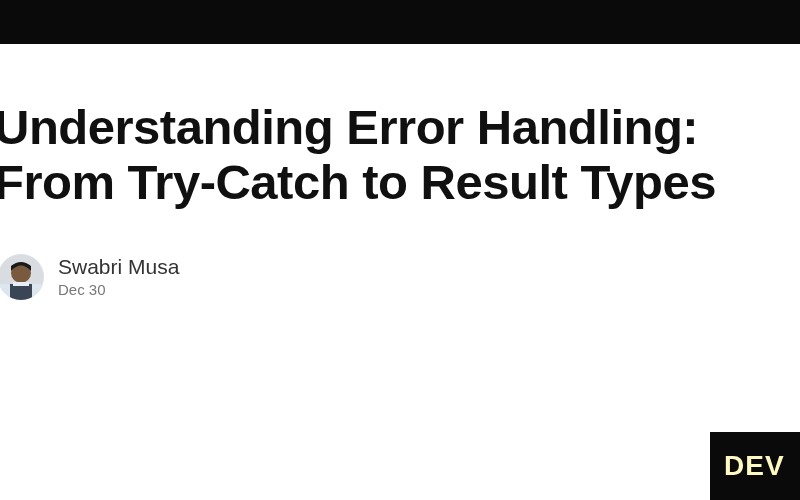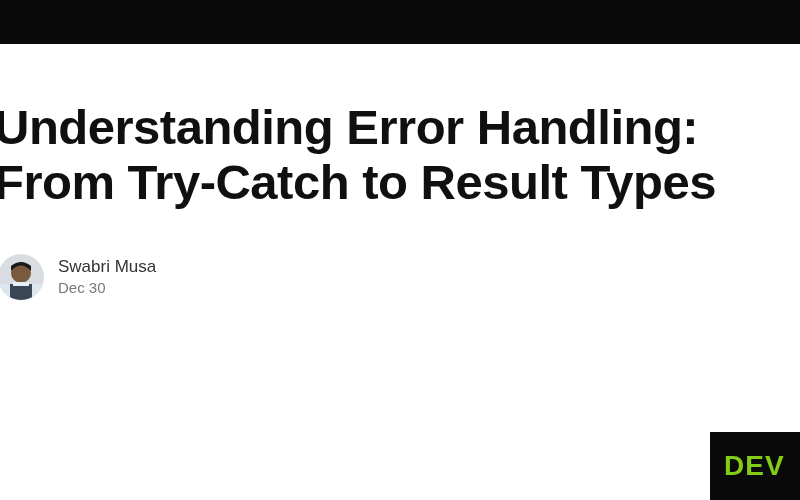--- a/index.html
+++ b/index.html
@@ -4,23 +4,23 @@
 <style>
   * { margin: 0; padding: 0; box-sizing: border-box; }
   html, body { width: 800px; height: 500px; overflow: hidden; font-family: -apple-system, BlinkMacSystemFont, "Segoe UI", Helvetica, Arial, sans-serif; background: #fff; color: #111; }
   .topbar { width: 100%; height: 44px; background: #0a0a0a; }
   .content { padding: 56px 0 0 0; margin-left: -6px; }
   .title { font-size: 49px; font-weight: 800; line-height: 1.12; letter-spacing: -0.5px; color: #101010; }
   .byline { display: flex; align-items: center; gap: 14px; margin-top: 44px; margin-left: 4px; }
   .avatar { width: 46px; height: 46px; border-radius: 50%; overflow: hidden; flex: 0 0 auto; }
   .avatar svg { width: 100%; height: 100%; display: block; }
   .author-block { display: flex; flex-direction: column; gap: 2px; }
-  .author-name { font-size: 17px; font-weight: 400; color: #333; }
+  .author-name { font-size: 21px; font-weight: 400; color: #333; }
   .pub-date { font-size: 15px; color: #777; }
-  .brand-badge { position: absolute; right: 0; bottom: 0; width: 90px; height: 68px; background: #0a0a0a; color: #84cc16; display: flex; align-items: center; justify-content: flex-start; padding-left: 14px; font-weight: 900; font-size: 28px; letter-spacing: 1px; font-family: "Segoe UI", Arial, sans-serif; }
+  .brand-badge { position: absolute; right: 0; bottom: 0; width: 90px; height: 68px; background: #0a0a0a; color: #fef9c3; display: flex; align-items: center; justify-content: flex-start; padding-left: 14px; font-weight: 900; font-size: 28px; letter-spacing: 1px; font-family: "Segoe UI", Arial, sans-serif; }
   .page { position: relative; width: 800px; height: 500px; }
 </style>
 </head>
 <body>
 
 <div class="page">
   <div class="topbar"></div>
 
   <div class="content">
     <h1 class="title">Understanding Error Handling: From Try-Catch to Result Types</h1>

